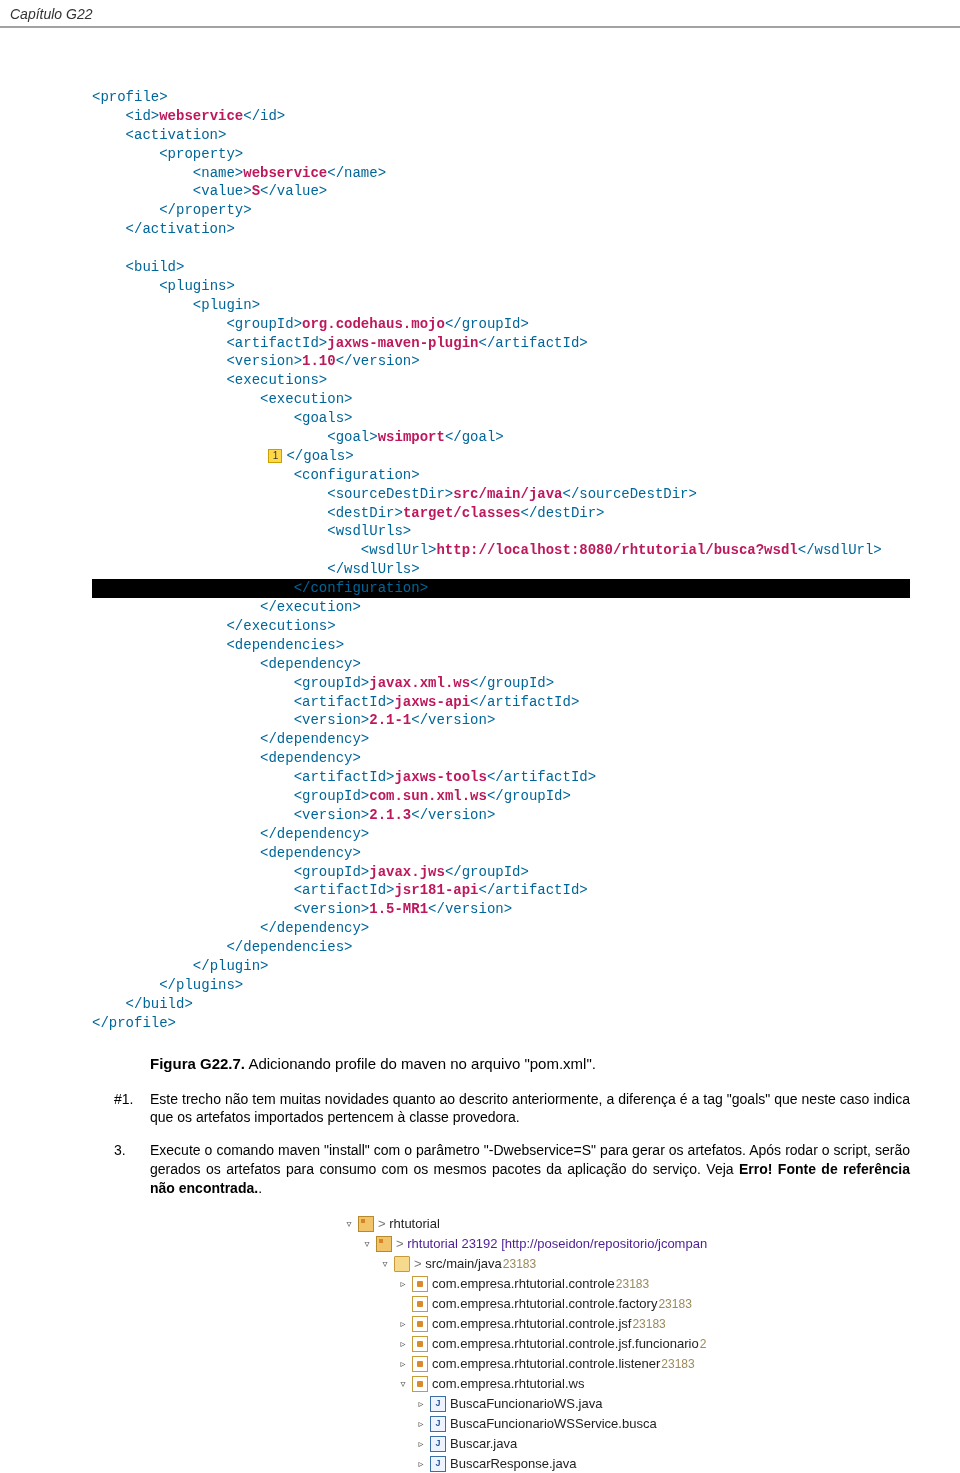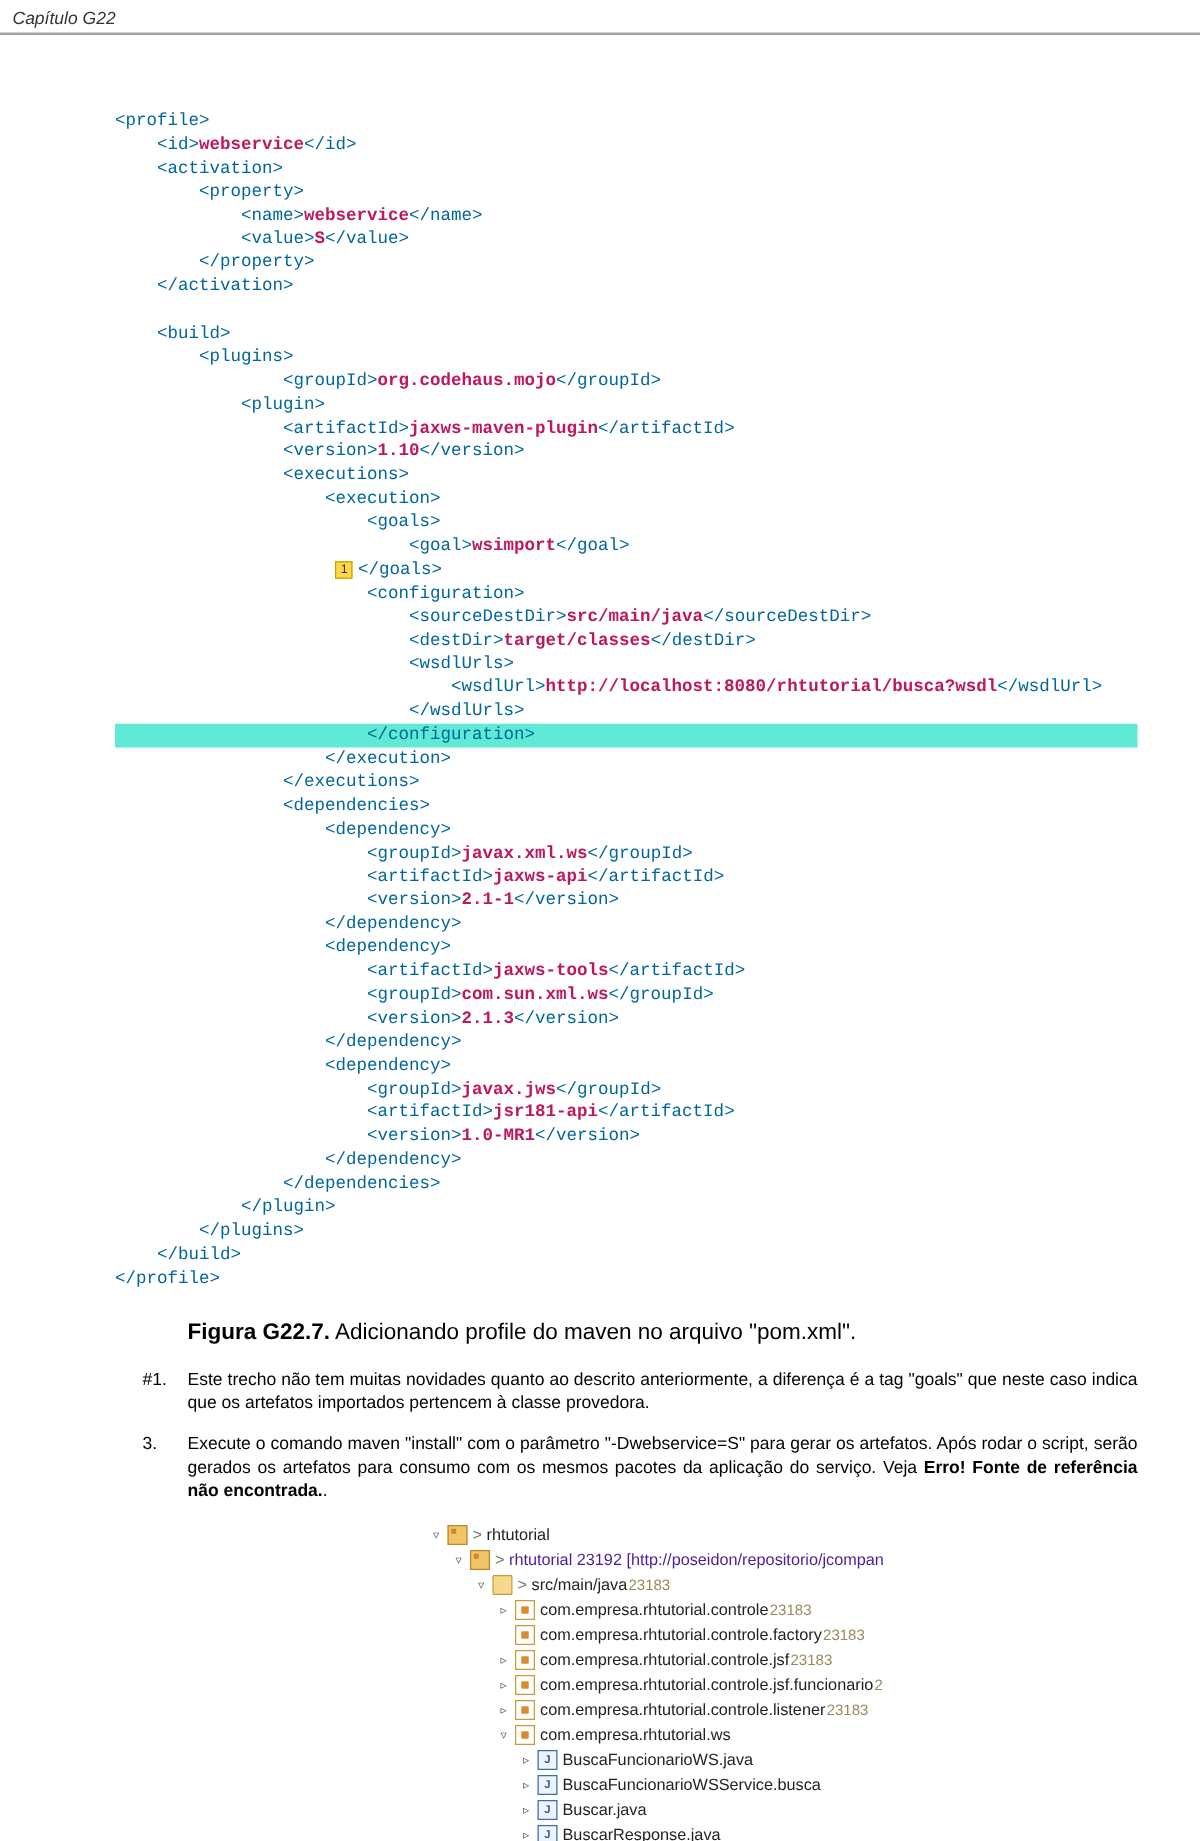--- a/index.html
+++ b/index.html
@@ -25,40 +25,40 @@
     font-family: "Consolas", "Menlo", "Courier New", monospace;
     font-size: 14px;
     line-height: 1.35;
     color: #006699;
     margin-left: 42px;
   }
   .code-line { white-space: pre; }
   .tag { color: #006699; }
   .txt { color: #be185d; font-weight: bold; }
   .highlight-line {
-    background: #5eead4;
+    background: #000000;
     display: block;
   }
   .marker {
     display: inline-block;
     width: 14px;
     height: 14px;
     background: #ffd84a;
     border: 1px solid #c8a000;
     color: #333;
     font-size: 10px;
     line-height: 12px;
     text-align: center;
     font-family: Arial;
     margin-right: 4px;
     vertical-align: 1px;
   }
   .caption {
     font-family: Verdana, Arial, sans-serif;
-    font-size: 18px;
+    font-size: 15px;
     margin: 22px 0 18px 100px;
   }
   .caption strong { font-weight: bold; }
   .body-text {
     font-family: Verdana, Arial, sans-serif;
     font-size: 14px;
     line-height: 1.35;
     margin: 0 0 14px 100px;
     text-align: justify;
   }
@@ -108,22 +108,22 @@
 <div class="code-line">    <span class="tag">&lt;id&gt;</span><span class="txt">webservice</span><span class="tag">&lt;/id&gt;</span></div>
 <div class="code-line">    <span class="tag">&lt;activation&gt;</span></div>
 <div class="code-line">        <span class="tag">&lt;property&gt;</span></div>
 <div class="code-line">            <span class="tag">&lt;name&gt;</span><span class="txt">webservice</span><span class="tag">&lt;/name&gt;</span></div>
 <div class="code-line">            <span class="tag">&lt;value&gt;</span><span class="txt">S</span><span class="tag">&lt;/value&gt;</span></div>
 <div class="code-line">        <span class="tag">&lt;/property&gt;</span></div>
 <div class="code-line">    <span class="tag">&lt;/activation&gt;</span></div>
 <div class="code-line">&nbsp;</div>
 <div class="code-line">    <span class="tag">&lt;build&gt;</span></div>
 <div class="code-line">        <span class="tag">&lt;plugins&gt;</span></div>
+<div class="code-line">            <span class="tag">&lt;plugin&gt;</span></div>
 <div class="code-line">                <span class="tag">&lt;groupId&gt;</span><span class="txt">org.codehaus.mojo</span><span class="tag">&lt;/groupId&gt;</span></div>
-<div class="code-line">            <span class="tag">&lt;plugin&gt;</span></div>
 <div class="code-line">                <span class="tag">&lt;artifactId&gt;</span><span class="txt">jaxws-maven-plugin</span><span class="tag">&lt;/artifactId&gt;</span></div>
 <div class="code-line">                <span class="tag">&lt;version&gt;</span><span class="txt">1.10</span><span class="tag">&lt;/version&gt;</span></div>
 <div class="code-line">                <span class="tag">&lt;executions&gt;</span></div>
 <div class="code-line">                    <span class="tag">&lt;execution&gt;</span></div>
 <div class="code-line">                        <span class="tag">&lt;goals&gt;</span></div>
 <div class="code-line">                            <span class="tag">&lt;goal&gt;</span><span class="txt">wsimport</span><span class="tag">&lt;/goal&gt;</span></div>
 <div class="code-line">                     <span class="marker">1</span><span class="tag">&lt;/goals&gt;</span></div>
 <div class="code-line">                        <span class="tag">&lt;configuration&gt;</span></div>
 <div class="code-line">                            <span class="tag">&lt;sourceDestDir&gt;</span><span class="txt">src/main/java</span><span class="tag">&lt;/sourceDestDir&gt;</span></div>
 <div class="code-line">                            <span class="tag">&lt;destDir&gt;</span><span class="txt">target/classes</span><span class="tag">&lt;/destDir&gt;</span></div>
@@ -140,21 +140,21 @@
 <div class="code-line">                        <span class="tag">&lt;version&gt;</span><span class="txt">2.1-1</span><span class="tag">&lt;/version&gt;</span></div>
 <div class="code-line">                    <span class="tag">&lt;/dependency&gt;</span></div>
 <div class="code-line">                    <span class="tag">&lt;dependency&gt;</span></div>
 <div class="code-line">                        <span class="tag">&lt;artifactId&gt;</span><span class="txt">jaxws-tools</span><span class="tag">&lt;/artifactId&gt;</span></div>
 <div class="code-line">                        <span class="tag">&lt;groupId&gt;</span><span class="txt">com.sun.xml.ws</span><span class="tag">&lt;/groupId&gt;</span></div>
 <div class="code-line">                        <span class="tag">&lt;version&gt;</span><span class="txt">2.1.3</span><span class="tag">&lt;/version&gt;</span></div>
 <div class="code-line">                    <span class="tag">&lt;/dependency&gt;</span></div>
 <div class="code-line">                    <span class="tag">&lt;dependency&gt;</span></div>
 <div class="code-line">                        <span class="tag">&lt;groupId&gt;</span><span class="txt">javax.jws</span><span class="tag">&lt;/groupId&gt;</span></div>
 <div class="code-line">                        <span class="tag">&lt;artifactId&gt;</span><span class="txt">jsr181-api</span><span class="tag">&lt;/artifactId&gt;</span></div>
-<div class="code-line">                        <span class="tag">&lt;version&gt;</span><span class="txt">1.0-MR1</span><span class="tag">&lt;/version&gt;</span></div>
+<div class="code-line">                        <span class="tag">&lt;version&gt;</span><span class="txt">1.5-MR1</span><span class="tag">&lt;/version&gt;</span></div>
 <div class="code-line">                    <span class="tag">&lt;/dependency&gt;</span></div>
 <div class="code-line">                <span class="tag">&lt;/dependencies&gt;</span></div>
 <div class="code-line">            <span class="tag">&lt;/plugin&gt;</span></div>
 <div class="code-line">        <span class="tag">&lt;/plugins&gt;</span></div>
 <div class="code-line">    <span class="tag">&lt;/build&gt;</span></div>
 <div class="code-line"><span class="tag">&lt;/profile&gt;</span></div>
   </div>
 
   <div class="caption">
     <strong>Figura G22.7.</strong><span> Adicionando profile do maven no arquivo "pom.xml".</span>

